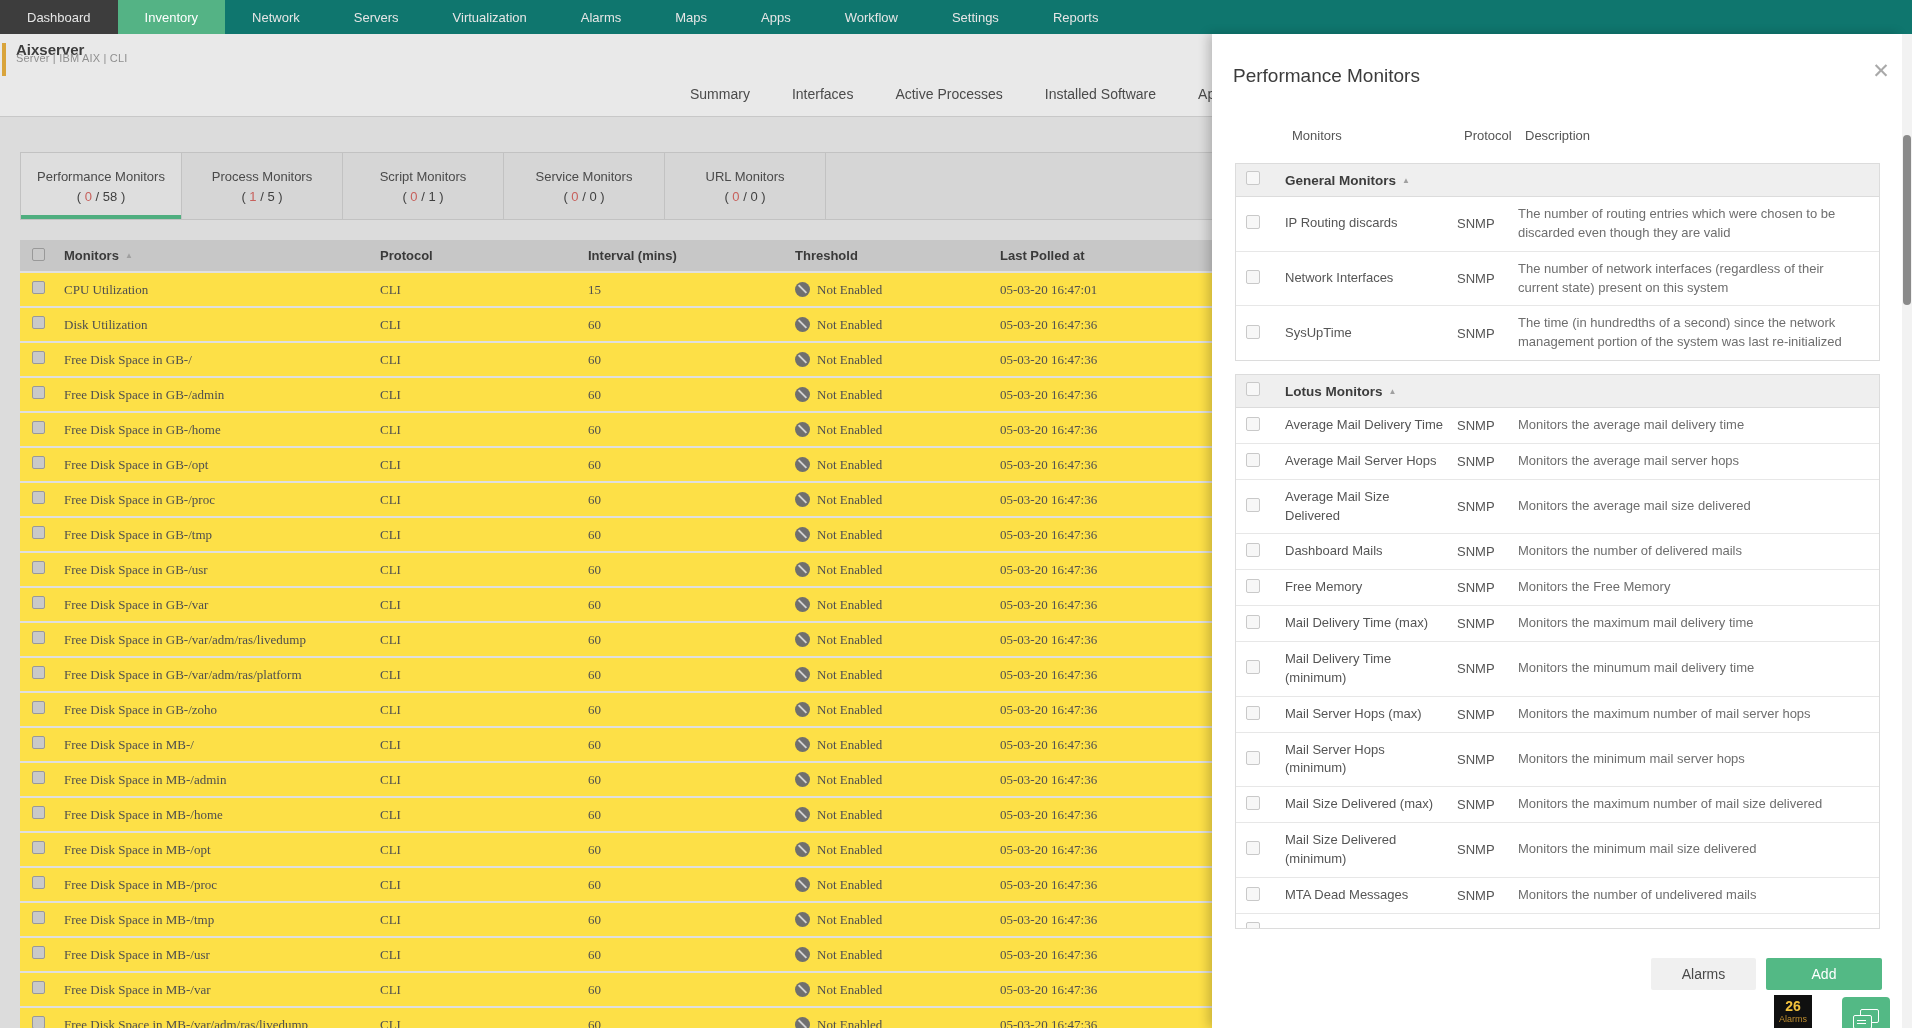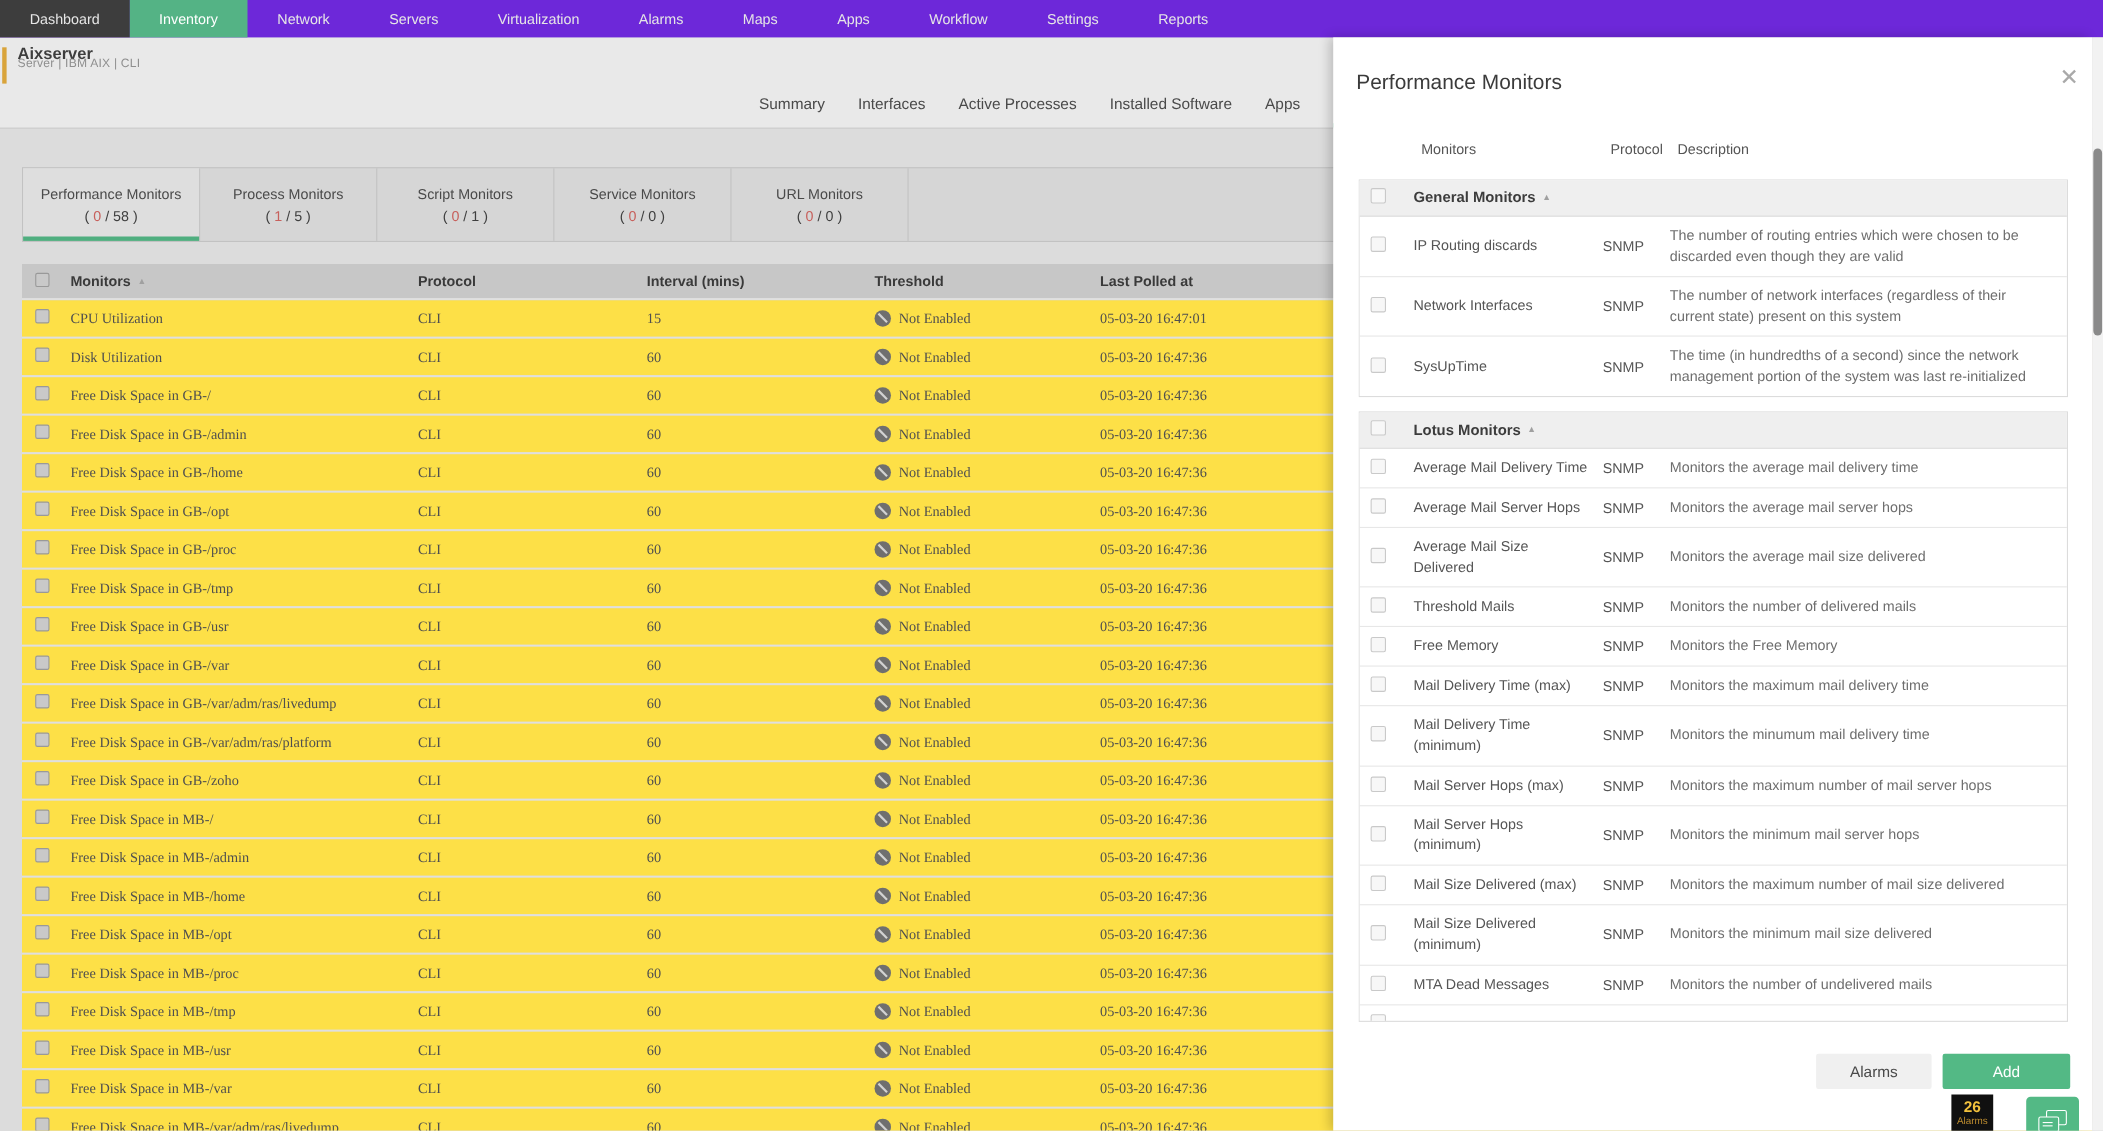--- a/index.html
+++ b/index.html
@@ -2,30 +2,30 @@
 <html><head>
 <meta charset="utf-8">
 <style>
   * { box-sizing: border-box; }
   html,body { margin:0; padding:0; }
   body {
     width:1912px; height:1028px; overflow:hidden; position:relative;
     font-family:"Liberation Sans", sans-serif; background:#dcdcdc;
   }
   
-  .topnav { position:absolute; top:0; left:0; width:1912px; height:34px; background:#6d28d9; display:flex; z-index:5; }
+  .topnav { position:absolute; top:0; left:0; width:1912px; height:34px; background:#0f766e; display:flex; z-index:5; }
   .nav-item { color:#e6e6e6; font-size:13px; display:flex; align-items:center; padding:0 27px; cursor:pointer; white-space:nowrap; }
   .nav-item.highlighted { background:#3d3d3d; }
   .nav-item.active { background:#54b385; color:#fff; }
   
   .page-header { position:absolute; top:34px; left:0; right:10px; height:83px; background:#e9e9e9; border-bottom:1px solid #c8c8c8; z-index:1; }
   .accent-bar { position:absolute; left:2px; top:9px; width:4px; height:33px; background:#d9a43b; }
   .pg-title { position:absolute; left:16px; top:7px; font-size:15px; font-weight:bold; color:#3d3d3d; }
   .pg-subtitle { position:absolute; left:16px; top:18px; font-size:11px; color:#8f8f8f; letter-spacing:.2px; }
-  .page-tabs { position:absolute; left:690px; top:52px; height:31px; display:flex; gap:30px; align-items:flex-start; }
+  .page-tabs { position:absolute; left:690px; top:52px; height:31px; display:flex; gap:42px; align-items:flex-start; }
   .page-tab { font-size:14px; color:#4a4a4a; cursor:pointer; white-space:nowrap; padding-bottom:10px; }
   .page-tab.active { color:#3c3c3c; border-bottom:4px solid #4fae7f; padding-right:26px; }
   
   .subtabs { position:absolute; left:20px; top:152px; right:10px; height:68px; background:#d6d6d6; border:1px solid #c2c2c2; display:flex; z-index:1; }
   .subtab { width:161px; border-right:1px solid #c2c2c2; display:flex; flex-direction:column; align-items:center; justify-content:center; gap:5px; font-size:13px; color:#4a4a4a; cursor:pointer; position:relative; text-align:center; }
   .subtab.active { background:#dedede; }
   .subtab.active::after { content:''; position:absolute; left:0; right:0; bottom:0; height:4px; background:#4fae7f; }
   .subtab .count { color:#3f3f3f; }
   .subtab .count .sel { color:#c7605c; }
   
@@ -366,21 +366,21 @@
           <span class="mdesc">Monitors the average mail server hops</span>
         </div>
         <div class="mrow">
           <span><span class="cb2"></span></span>
           <span class="mname">Average Mail Size Delivered</span>
           <span class="mproto">SNMP</span>
           <span class="mdesc">Monitors the average mail size delivered</span>
         </div>
         <div class="mrow">
           <span><span class="cb2"></span></span>
-          <span class="mname">Threshold Mails</span>
+          <span class="mname">Dashboard Mails</span>
           <span class="mproto">SNMP</span>
           <span class="mdesc">Monitors the number of delivered mails</span>
         </div>
         <div class="mrow">
           <span><span class="cb2"></span></span>
           <span class="mname">Free Memory</span>
           <span class="mproto">SNMP</span>
           <span class="mdesc">Monitors the Free Memory</span>
         </div>
         <div class="mrow">

